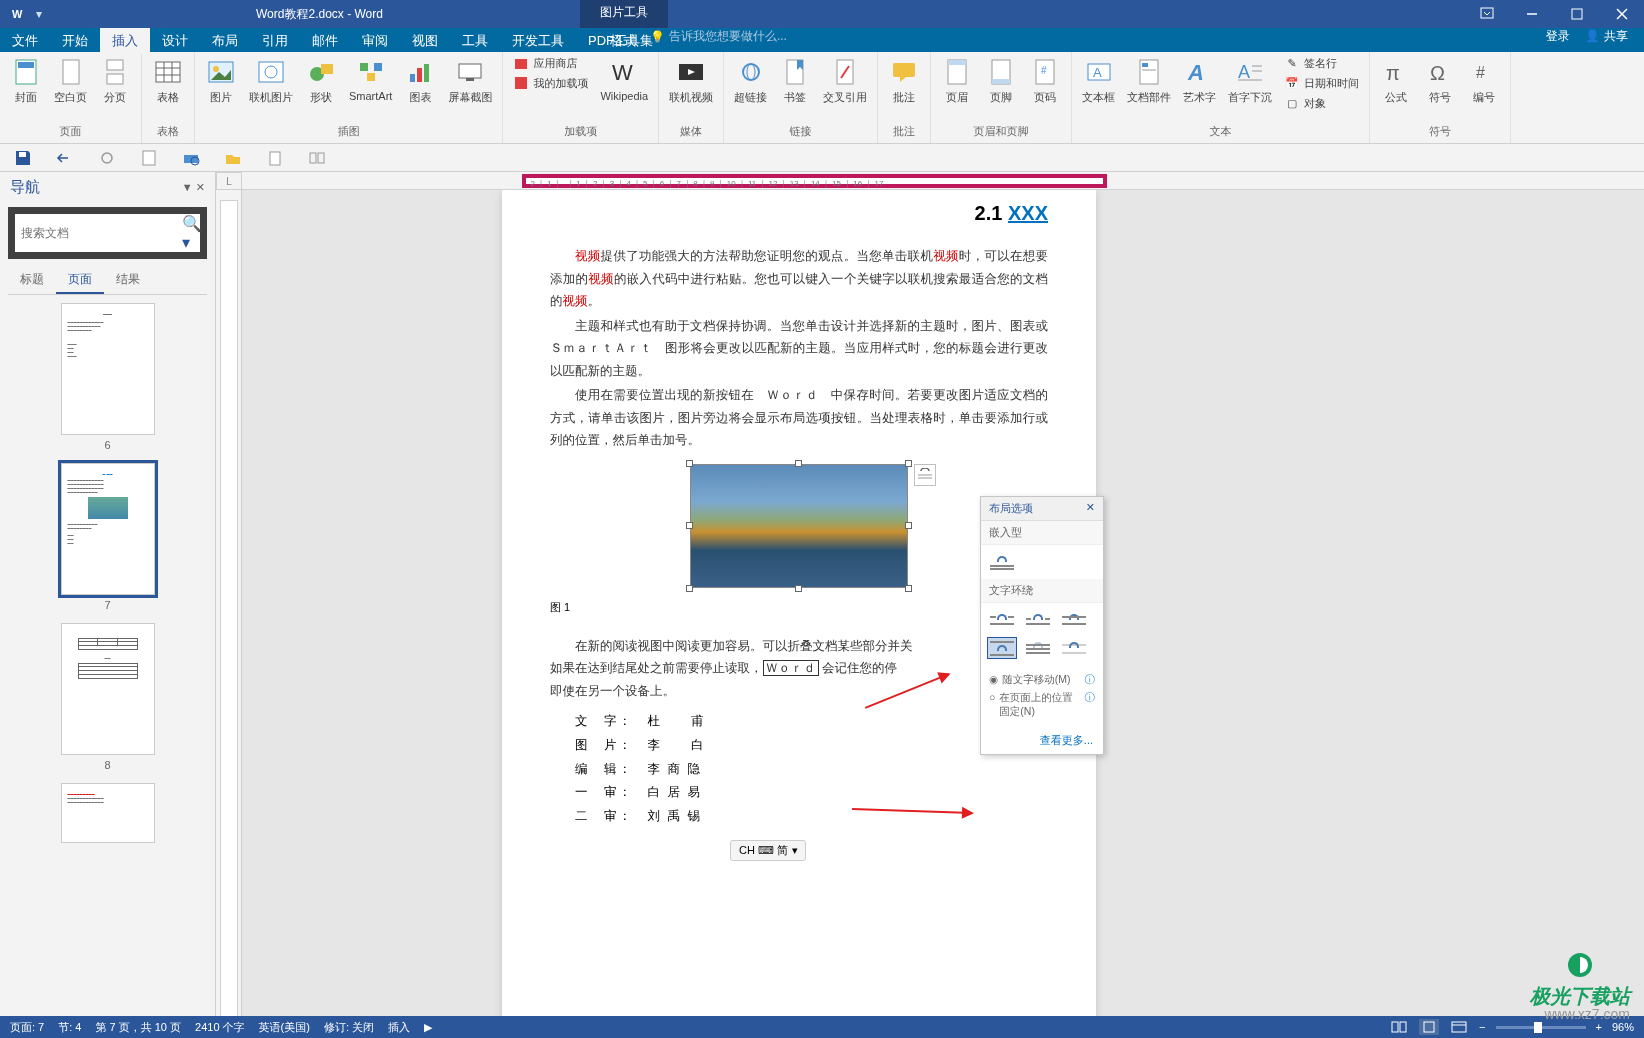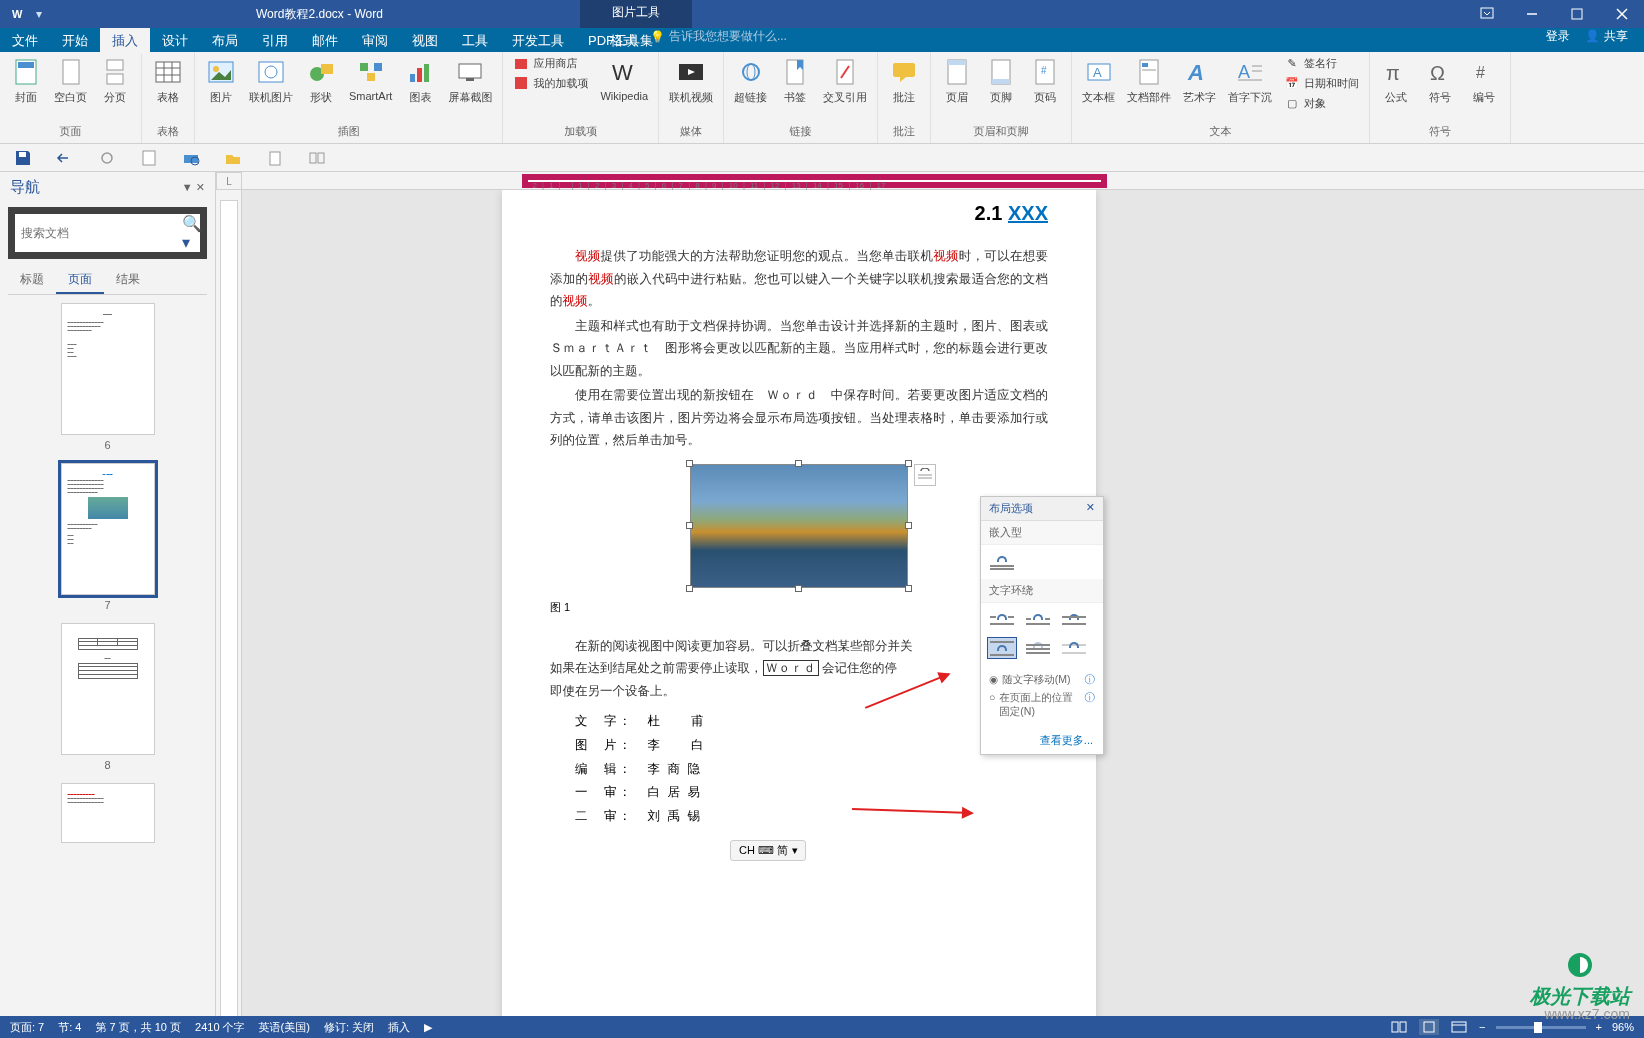--- a/index.html
+++ b/index.html
@@ -2,21 +2,21 @@
 <html><head>
 <meta charset="utf-8">
 <style>
 * { margin: 0; padding: 0; box-sizing: border-box; font-family: "Microsoft YaHei", "Segoe UI", sans-serif; }
 body { width: 1644px; height: 1038px; background: #f3f3f3; overflow: hidden; position: relative; }
 
 .titlebar { height: 28px; background: #2b579a; display: flex; align-items: center; color: #fff; font-size: 12px; }
 .titlebar .qat { display: flex; gap: 4px; padding: 0 8px; }
 .titlebar .qat-btn { width: 18px; height: 18px; display: flex; align-items: center; justify-content: center; color: #d0e0f0; }
 .titlebar .title { margin: 0 auto 0 200px; }
-.titlebar .pic-tools { position: absolute; left: 580px; top: 0; background: #1e3f6f; height: 28px; padding: 4px 32px; font-size: 12px; }
+.titlebar .pic-tools { position: absolute; left: 580px; top: 0; background: #1e3f6f; height: 28px; padding: 4px 20px; font-size: 12px; }
 .titlebar .win-btns { margin-left: auto; display: flex; }
 .titlebar .win-btn { width: 45px; height: 28px; display: flex; align-items: center; justify-content: center; }
 
 .ribbon-tabs { height: 24px; background: #0369a1; display: flex; align-items: flex-start; position: relative; }
 .ribbon-tab { padding: 4px 12px; font-size: 13px; color: #fff; cursor: pointer; }
 .ribbon-tab.active { background: #f3f3f3; color: #2b579a; }
 .ribbon-tab.format { position: absolute; left: 598px; }
 .tellme { position: absolute; left: 650px; color: #b0c8e0; font-size: 12px; display: flex; align-items: center; gap: 4px; }
 .right-tabs { margin-left: auto; display: flex; gap: 16px; padding-right: 16px; color: #fff; font-size: 12px; align-items: center; }
 
@@ -46,21 +46,21 @@
 .nav-thumbs { flex: 1; overflow-y: auto; padding: 8px 0; }
 .thumb-wrap { display: flex; flex-direction: column; align-items: center; margin-bottom: 12px; }
 .thumb { width: 94px; height: 132px; background: #fff; border: 1px solid #ccc; position: relative; padding: 8px 6px; font-size: 3px; color: #666; overflow: hidden; }
 .thumb.selected { outline: 3px solid #2b579a; }
 .thumb-num { font-size: 11px; color: #666; margin-top: 4px; }
 
 .ruler-corner { width: 26px; height: 18px; background: #f3f3f3; border: 1px solid #d0d0d0; font-size: 10px; display: flex; align-items: center; justify-content: center; color: #888; }
 .ruler-v { width: 26px; background: #f3f3f3; border-right: 1px solid #d0d0d0; position: relative; }
 .ruler-v-inner { position: absolute; left: 4px; top: 10px; width: 18px; height: 820px; background: #fff; border: 1px solid #d0d0d0; }
 .ruler-h { height: 18px; background: #f3f3f3; border-bottom: 1px solid #d0d0d0; display: flex; align-items: center; position: relative; }
-.ruler-h-inner { position: absolute; left: 280px; width: 585px; height: 14px; background: #fff; border: 6px solid #be185d; font-size: 8px; color: #666; display: flex; align-items: center; }
+.ruler-h-inner { position: absolute; left: 280px; width: 585px; height: 14px; background: #fff; border: 4px solid #be185d; font-size: 8px; color: #666; display: flex; align-items: center; }
 
 .doc-area { flex: 1; background: #e6e6e6; position: relative; overflow: hidden; }
 .page { position: absolute; left: 260px; top: 0; width: 594px; height: 840px; background: #fff; box-shadow: 0 2px 8px rgba(0,0,0,.15); padding: 0 48px; }
 
 .doc-title { text-align: right; font-size: 20px; font-weight: bold; margin-top: 12px; }
 .doc-title .xxx { color: #0070c0; text-decoration: underline; }
 .doc-body { font-size: 12.5px; line-height: 1.8; color: #333; text-align: justify; margin-top: 20px; }
 .doc-body .red { color: #c00; }
 .doc-body p { text-indent: 2em; margin-bottom: 2px; }
 

